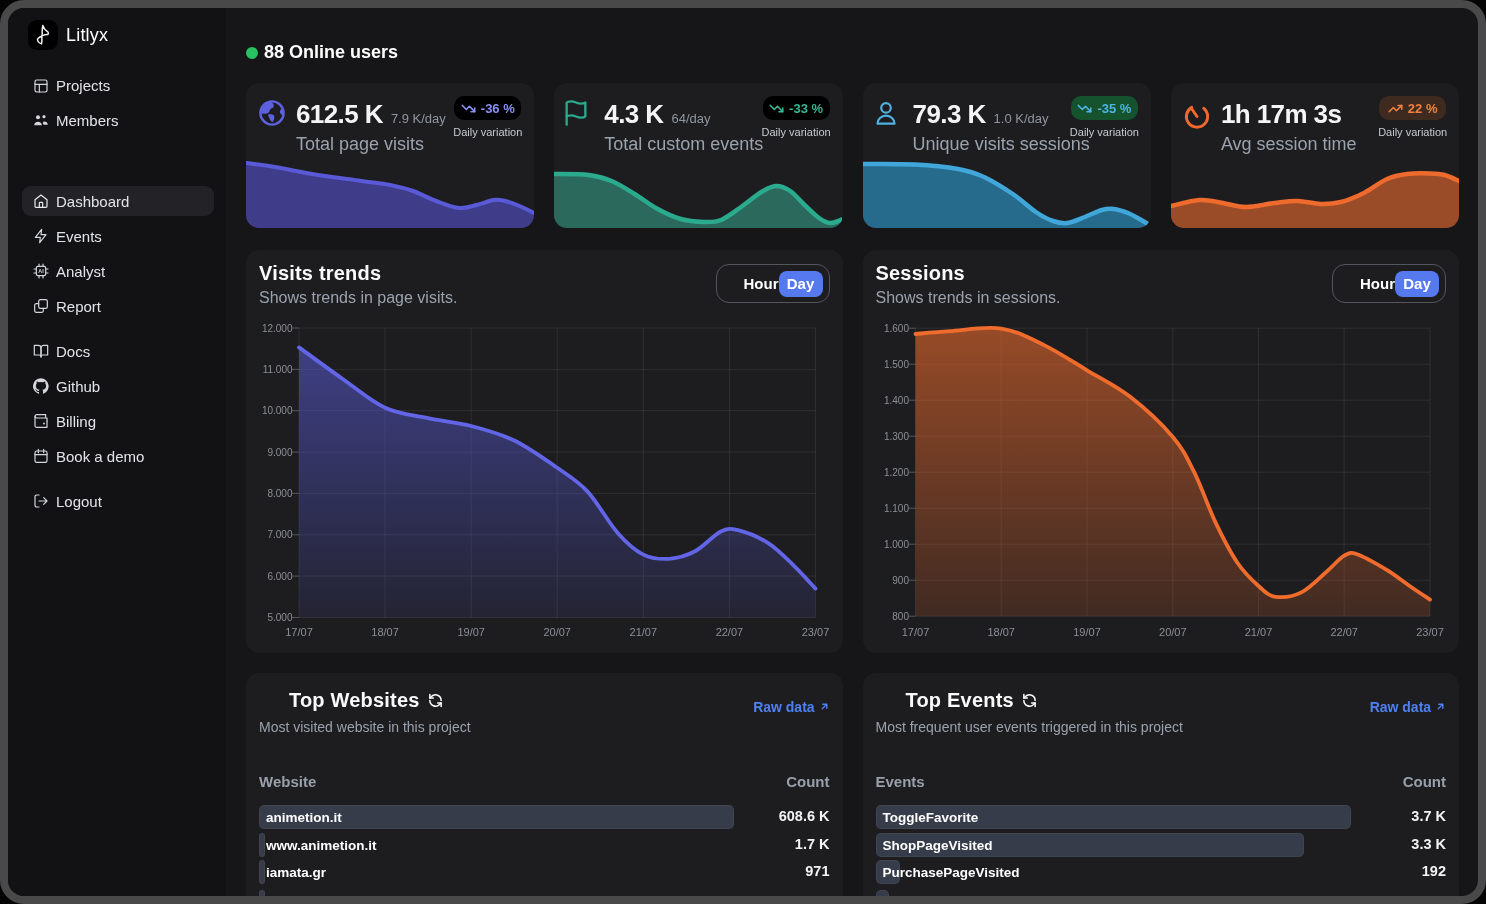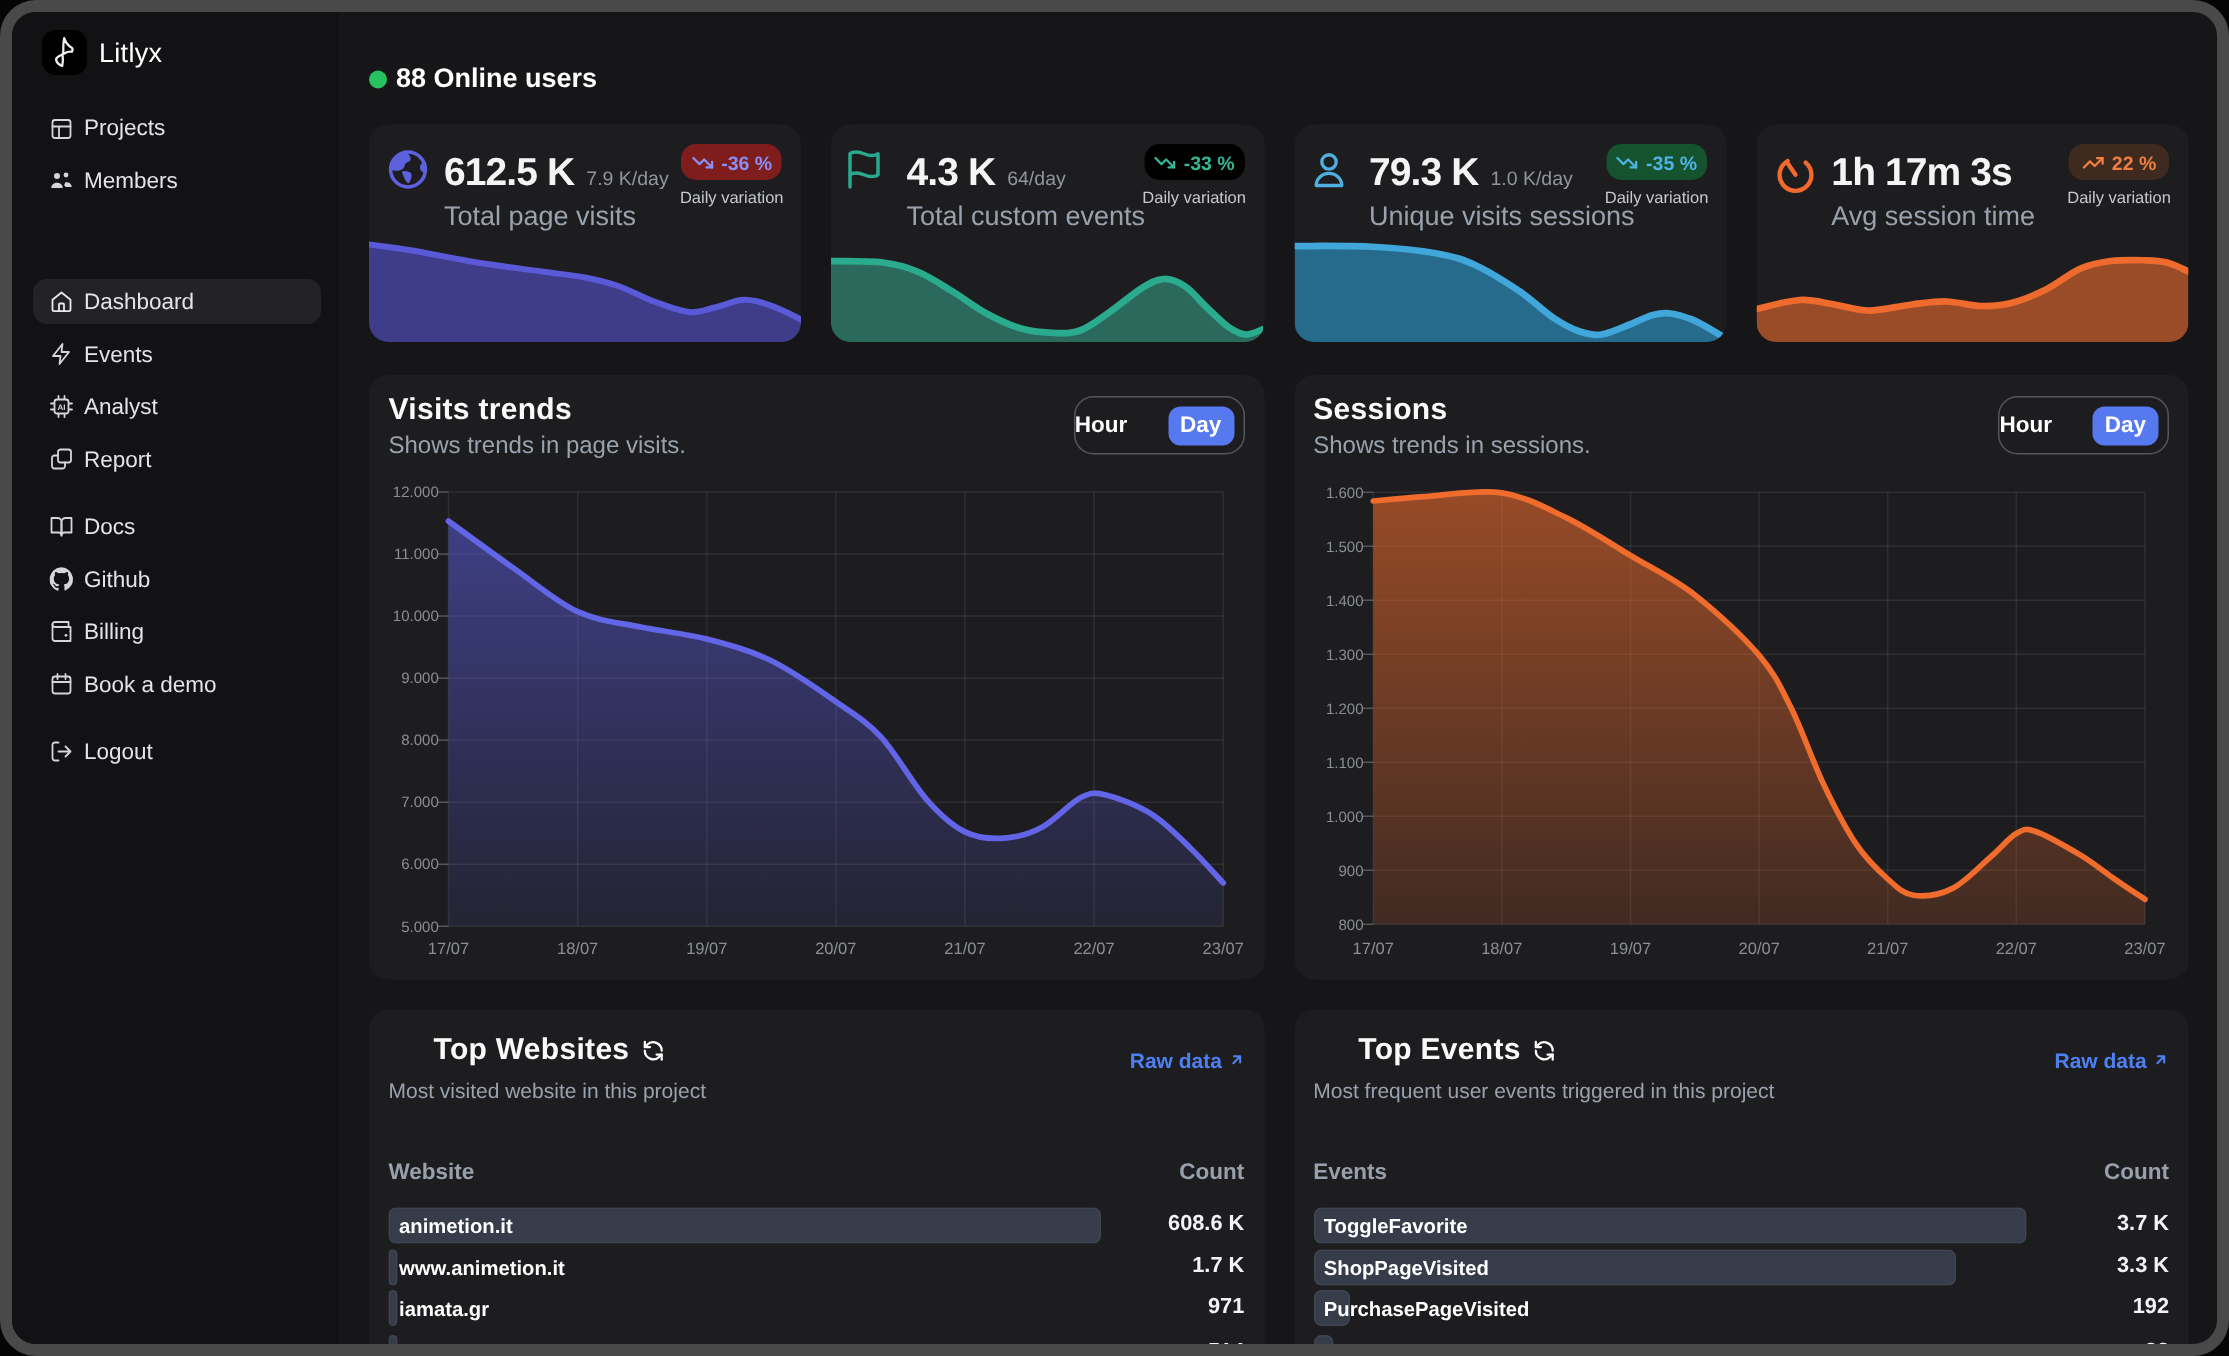--- a/index.html
+++ b/index.html
@@ -30,21 +30,21 @@
 .p-visits{left:20px;top:242px;width:596.5px;height:403px;}
 .p-sess{left:636.5px;top:242px;width:596.5px;height:403px;}
 .p-webs{left:20px;top:665px;width:596.5px;height:239px;}
 .p-events{left:636.5px;top:665px;width:596.5px;height:239px;}
 .ptitle{position:absolute;left:13px;top:12px;font-size:20px;font-weight:bold;color:#fafafa;letter-spacing:.2px;display:flex;align-items:center;}
 .ptitle svg{margin-left:8px;}
 .p-webs .ptitle,.p-events .ptitle{top:16px;margin-left:30px;}
 .p-webs .psub,.p-events .psub{top:46px;font-size:14px;}
 .psub{position:absolute;left:13px;top:39px;font-size:16px;color:#9aa2ad;}
 .toggle{position:absolute;right:13px;top:14px;width:114px;height:39px;border:1px solid #53565c;border-radius:13px;display:flex;align-items:center;}
-.toggle .hour{flex:1;text-align:left;color:#fff;font-size:15px;font-weight:bold;}
+.toggle .hour{flex:1;text-align:right;color:#fff;font-size:15px;font-weight:bold;}
 .toggle .day{width:44px;height:26px;margin-right:6px;background:#5679f0;border-radius:8px;color:#fff;font-size:15px;font-weight:bold;display:flex;align-items:center;justify-content:center;}
 .raw{position:absolute;right:13px;top:26px;font-size:14px;font-weight:bold;color:#4f80f2;}
 .thead{position:absolute;left:13px;right:13px;top:100px;display:flex;justify-content:space-between;font-size:15px;font-weight:bold;color:#99a0ab;}
 .trow{position:absolute;left:13px;height:24px;}
 .tbar{position:absolute;left:0;top:0;height:24px;background:#363c49;border-radius:5px;border:1px solid rgba(255,255,255,0.05);}
 .tlab{position:absolute;left:7px;top:5px;font-size:13.5px;font-weight:bold;color:#ffffff;white-space:nowrap;}
 .tcnt{position:absolute;right:0;top:3px;font-size:14.5px;font-weight:bold;color:#f2f3f5;}
 .ylab{font-size:10px;fill:#8b8f96;}
 .xlab{font-size:11px;fill:#8b8f96;}
 text{font-family:"Liberation Sans",sans-serif;}
@@ -116,21 +116,21 @@
         <svg class="ic" style="left:12px;top:16px" width="27" height="27" viewBox="0 0 27 27">
             <circle cx="13.5" cy="13.5" r="11.2" fill="none" stroke="#5d61dd" stroke-width="2.3"></circle>
             <path d="M12.8,2.5 C14.9,4.3 15.7,6.3 15.0,7.6 C14.3,8.9 13.0,8.5 12.0,9.6 C11.0,10.7 11.5,12.0 10.3,13.0 C8.8,14.3 5.7,14.8 3.0,13.8 C3.0,8.5 7.0,3.6 12.8,2.5 Z" fill="#5d61dd"></path>
             <path d="M9.5,15.0 C11.5,14.4 14.0,14.7 15.5,15.9 C16.2,17.6 15.6,20.1 14.0,22.4 C12.9,21.9 11.9,20.8 11.3,19.4 C10.6,17.9 10.0,16.4 9.5,15.0 Z" fill="#5d61dd"></path>
             <path d="M23.2,9.0 C21.8,9.9 20.9,11.3 21.2,12.9 C21.5,14.3 22.6,15.2 24.2,15.4 C24.7,13.2 24.4,10.9 23.2,9.0 Z" fill="#5d61dd"></path>
           </svg>
         <div class="numrow">
             <span class="num">612.5 K</span>
             <span class="per">7.9 K/day</span>
           </div>
-        <div class="badge" style="background:#7f1d1d;color:#8a8ef5"><svg width="15" height="15" viewBox="0 0 24 24" fill="none" stroke="#8a8ef5" stroke-width="2.4" stroke-linecap="round" stroke-linejoin="round">
+        <div class="badge" style="background:#000000;color:#8a8ef5"><svg width="15" height="15" viewBox="0 0 24 24" fill="none" stroke="#8a8ef5" stroke-width="2.4" stroke-linecap="round" stroke-linejoin="round">
               <polyline points="22 17 13.5 8.5 8.5 13.5 2 7"></polyline>
               <polyline points="16 17 22 17 22 11"></polyline>
             </svg>-36 %</div>
         <div class="dvar">Daily variation</div>
         <div class="lbl">Total page visits</div>
         <svg class="mchart" width="288" height="68" viewBox="0 0 288 68">
             <path d="M0.0,3.0 C4.8,3.7 16.8,5.0 28.8,7.0 C40.8,9.0 57.6,12.7 72.0,15.0 C86.4,17.3 103.2,19.3 115.2,21.0 C127.2,22.7 135.4,23.3 144.0,25.0 C152.6,26.7 159.4,28.3 167.0,31.0 C174.7,33.7 182.4,38.2 190.1,41.0 C197.8,43.8 206.4,47.3 213.1,48.0 C219.8,48.7 224.6,46.3 230.4,45.0 C236.2,43.7 242.9,40.7 247.7,40.0 C252.5,39.3 254.9,40.0 259.2,41.0 C263.5,42.0 268.8,44.0 273.6,46.0 C278.4,48.0 285.6,51.8 288.0,53.0 L288.0,68.0 L0.0,68.0 Z" fill="#3f3c89"></path>
             <path d="M0.0,3.0 C4.8,3.7 16.8,5.0 28.8,7.0 C40.8,9.0 57.6,12.7 72.0,15.0 C86.4,17.3 103.2,19.3 115.2,21.0 C127.2,22.7 135.4,23.3 144.0,25.0 C152.6,26.7 159.4,28.3 167.0,31.0 C174.7,33.7 182.4,38.2 190.1,41.0 C197.8,43.8 206.4,47.3 213.1,48.0 C219.8,48.7 224.6,46.3 230.4,45.0 C236.2,43.7 242.9,40.7 247.7,40.0 C252.5,39.3 254.9,40.0 259.2,41.0 C263.5,42.0 268.8,44.0 273.6,46.0 C278.4,48.0 285.6,51.8 288.0,53.0" fill="none" stroke="#5a5ad8" stroke-width="4" stroke-linecap="round"></path>
           </svg>
       </div>

